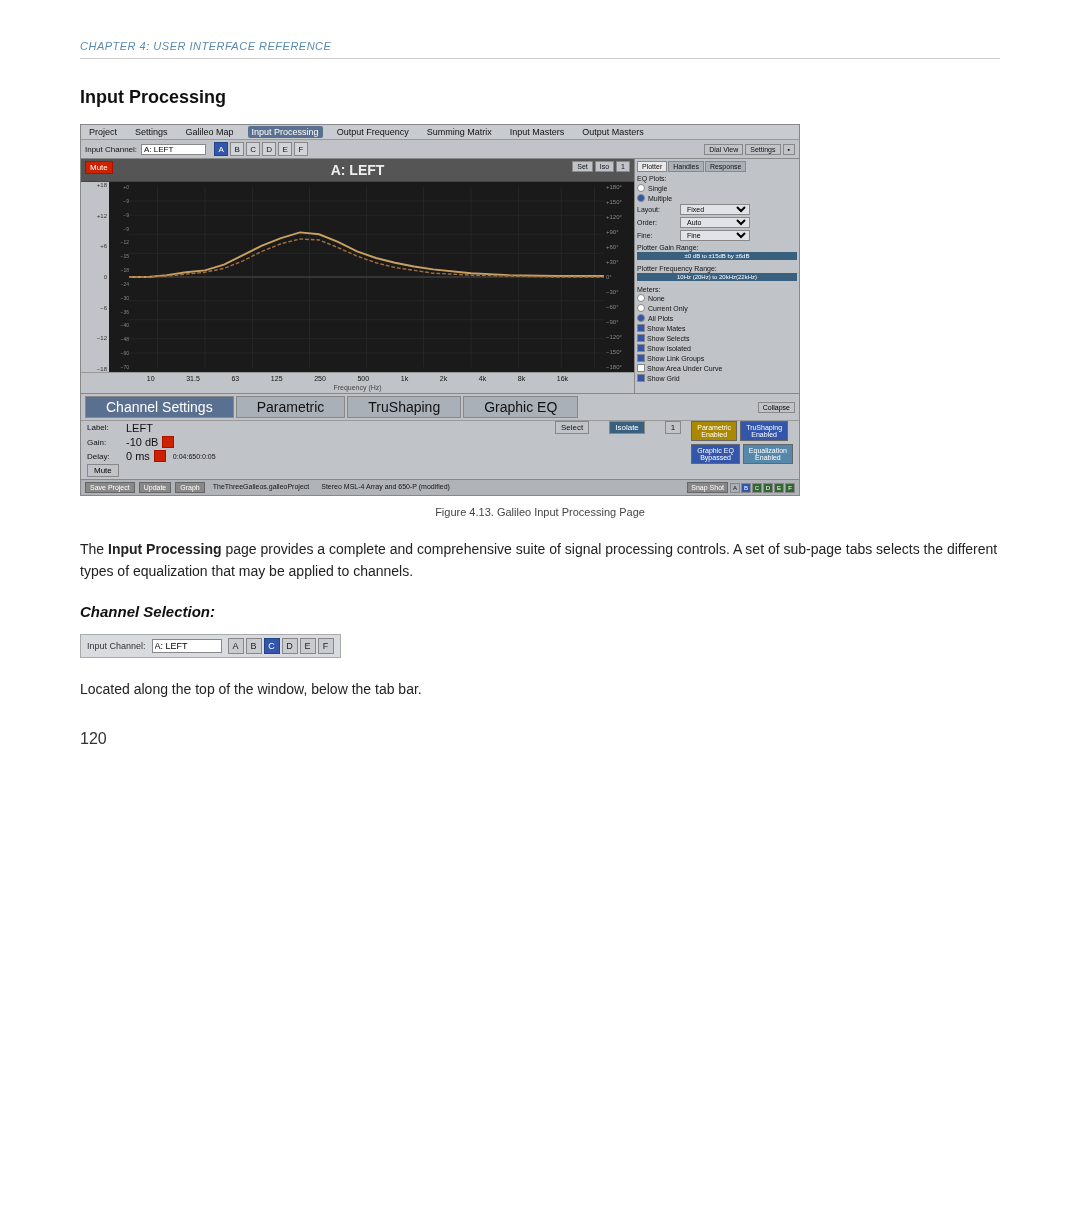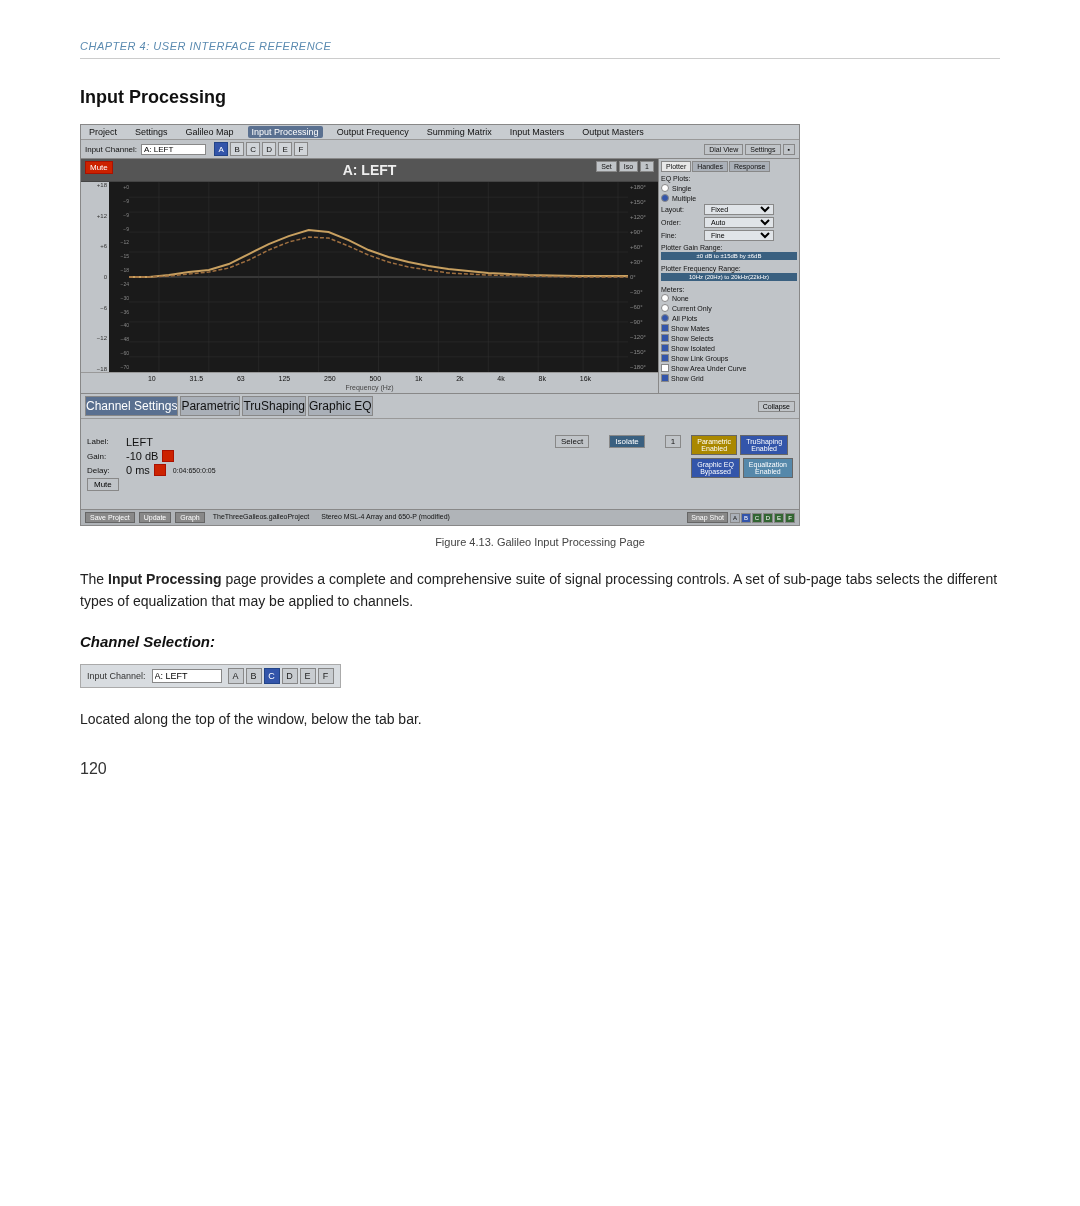--- a/index.html
+++ b/index.html
@@ -187,21 +187,21 @@
     }
     .si-btn {
       font-size: 7px;
       padding: 1px 4px;
       background: #c0c4c8;
       border: 1px solid #888;
     }
 
     
     .settings-panel {
-      width: 140px;
+      width: 164px;
       background: #c0c4c8;
       font-size: 7px;
       padding: 2px;
     }
 
     .settings-panel .tab-row {
       display: flex;
       gap: 1px;
       margin-bottom: 3px;
     }
@@ -272,42 +272,42 @@
     
     .bottom-tabs {
       display: flex;
       background: #c0c4c8;
       padding: 2px 4px;
       gap: 2px;
       border-top: 1px solid #888;
       align-items: center;
     }
     .b-tab {
-      padding: 2px 0;
-      border: 1px solid #888;
-      font-size: 12px;
+      padding: 2px 20px;
+      border: 1px solid #888;
+      font-size: 14px;
       cursor: pointer;
       background: #aab0b8;
     }
     .b-tab.active {
       background: #5a7090;
       color: #fff;
     }
     .collapse-btn {
       margin-left: auto;
       font-size: 7px;
       padding: 1px 4px;
       background: #c0c4c8;
       border: 1px solid #888;
     }
 
     
     .ch-settings {
       background: #c0c4c8;
-      padding: 16px 6px;
+      padding: 0 6px;
       border-top: 1px solid #999;
       display: flex;
       gap: 10px;
     }
     .ch-settings-left {
       flex: 1;
     }
     .ch-row {
       display: flex;
       align-items: center;

